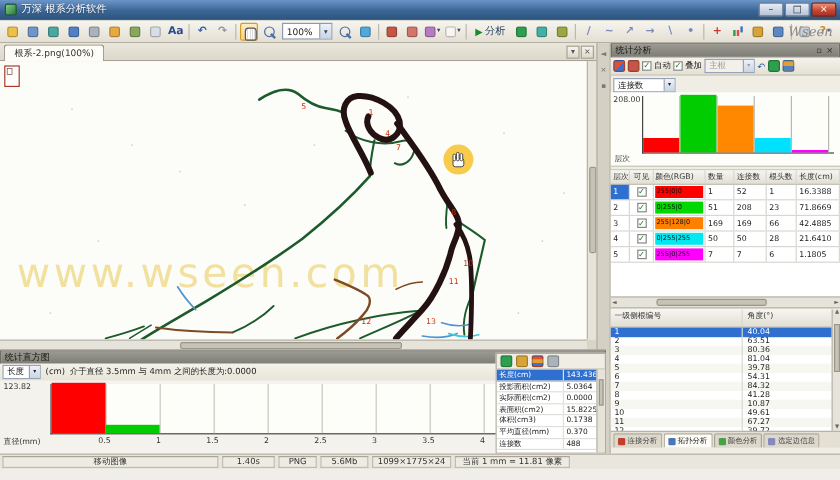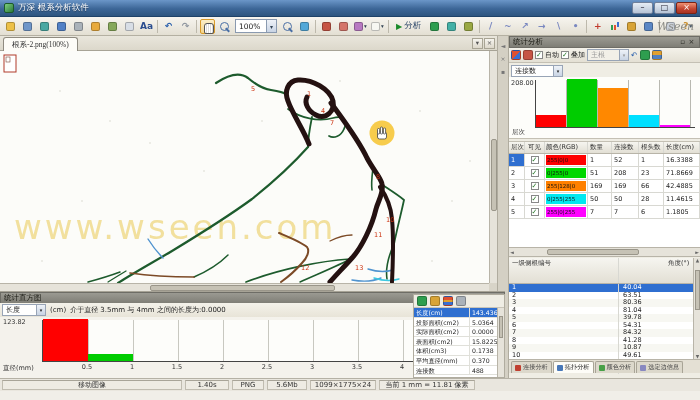--- a/index.html
+++ b/index.html
@@ -44,21 +44,21 @@
     font-size:8.5px;color:#1d3a5f;}
   .tb-analyze .play{color:#1a8a2a;font-size:8px;}
   .tb-arrow{font-size:5.5px;color:#345;margin-left:1px;}
   .brand{position:absolute;right:6px;top:20px;font-family:"DejaVu Serif","Liberation Serif",serif;
     font-style:italic;font-size:11px;color:#8a8a84;}
   
   .tabbar{position:absolute;left:0;top:36px;width:497px;height:15px;
     background:linear-gradient(#e9e6dc,#dcd8cb);border-bottom:1px solid #a7a396;}
   .doc-tab{position:absolute;left:3px;top:1px;height:14px;padding:0 8px;background:#fdfcf7;
     border:1px solid #8f8b80;border-bottom:none;border-radius:3px 3px 0 0;font-size:7.5px;
-    line-height:13px;color:#333;font-family:Liberation Serif, serif;}
+    line-height:13px;color:#333;}
   .tabbar .mini{position:absolute;top:2px;width:11px;height:11px;border:1px solid #a8a494;
     background:linear-gradient(#f6f4ee,#ddd8cb);font-size:6.5px;line-height:9px;text-align:center;color:#555;}
   
   .canvas{position:absolute;left:0;top:51px;width:489px;height:232px;background:#fcfcf9;}
   .vscroll{position:absolute;left:489px;top:51px;width:8px;height:232px;background:#e6e3da;border-left:1px solid #b8b4a8;}
   .vscroll .thumb{position:absolute;left:1px;top:88px;width:6px;height:72px;background:#c6c2b5;border:1px solid #9a968a;border-radius:2px;}
   .hscroll{position:absolute;left:0;top:283px;width:489px;height:8px;background:#e6e3da;border-top:1px solid #b8b4a8;}
   .hscroll .thumb{position:absolute;left:150px;top:1px;width:185px;height:6px;background:#c6c2b5;border:1px solid #9a968a;border-radius:2px;}
   .corner{position:absolute;left:489px;top:283px;width:8px;height:8px;background:#d8d4c8;}
   .splitter{position:absolute;left:497px;top:36px;width:12px;height:342px;background:#d4d0c4;
@@ -99,22 +99,22 @@
   .lc.sel{background:#2f6fd0;color:#fff;}
   .swatch{width:100%;height:100%;font-size:5.5px;line-height:10px;padding-left:1px;color:#111;}
   .rp-hscroll{position:absolute;left:0;top:211px;width:191px;height:10px;background:#e6e3da;
     border-top:1px solid #b8b4a8;border-bottom:1px solid #b8b4a8;}
   .rp-hscroll .thumb{position:absolute;left:38px;top:1px;width:92px;height:6px;background:#c6c2b5;border:1px solid #9a968a;border-radius:2px;}
   .rp-hscroll .a{position:absolute;top:0;font-size:5px;color:#666;line-height:9px;}
   
   .atable{position:absolute;left:0;top:222px;width:191px;height:101px;background:#fff;font-size:6.5px;}
   .arow{display:flex;height:7.5px;line-height:7px;}
   .arow:nth-child(even){background:#f7f7f2;}
-  .arow.hdr{height:26px;line-height:10px;background:linear-gradient(#f6f5f0,#e2dfd4);
-    border-bottom:1px solid #b8b4a8;color:#333;gap:45px;}
+  .arow.hdr{height:15px;line-height:10px;background:linear-gradient(#f6f5f0,#e2dfd4);
+    border-bottom:1px solid #b8b4a8;color:#333;}
   .arow.sel{background:#2f6fd0;color:#fff;}
   .ac0{width:110px;padding-left:3px;border-right:1px solid #d8d8d2;}
   .ac1{flex:1;padding-left:4px;}
   .avscroll{position:absolute;right:0;top:222px;width:7px;height:101px;background:#e6e3da;border-left:1px solid #b8b4a8;}
   .avscroll .thumb{position:absolute;left:1px;top:12px;width:5px;height:40px;background:#c6c2b5;border:1px solid #9a968a;}
   .avscroll .a{position:absolute;left:0;width:7px;font-size:4.5px;color:#666;text-align:center;}
   
   .rtabs{position:absolute;left:0;top:323px;width:191px;height:14px;display:flex;gap:1px;
     padding:1px 2px 0 2px;background:#e4e0d4;border-top:1px solid #b8b4a8;font-size:6.2px;}
   .rtab{display:flex;align-items:center;gap:2px;padding:0 3px;border:1px solid #a8a496;
@@ -465,21 +465,21 @@
           <div class="lc c0">4</div>
           <div class="lc c1">
             <span class="cb">✓</span>
           </div>
           <div class="lc c2">
             <div class="swatch" style="background: rgb(0, 232, 240);">0|255|255</div>
           </div>
           <div class="lc c3">50</div>
           <div class="lc c4">50</div>
           <div class="lc c5">28</div>
-          <div class="lc c6">11.4615</div>
+          <div class="lc c6">21.6410</div>
         </div>
         <div class="lrow">
           <div class="lc c0">5</div>
           <div class="lc c1">
             <span class="cb">✓</span>
           </div>
           <div class="lc c2">
             <div class="swatch" style="background: rgb(255, 0, 255);">255|0|255</div>
           </div>
           <div class="lc c3">7</div>
@@ -571,21 +571,21 @@
         </div>
       </div>
   </div>
 
   <div class="bpanel">
     <div class="phdr">
       <span>统计直方图</span>
       <span class="sp"></span>
     </div>
     <div class="bcontrols">
-      <span class="rcombo" style="width:44px;">
+      <span class="rcombo" style="width:32px;">
         <span class="val" style="flex:1;">长度</span>
           <span class="arr">▾</span>
       </span>
       <span>(cm)</span>
       <span>介于直径 3.5mm 与 4mm 之间的长度为:0.0000</span>
     </div>
     <div class="bylab">123.82</div>
     <div class="bhist" id="bhist">
         <div class="grid" style="left: 45px;"></div>
         <div class="grid" style="left: 90px;"></div>

